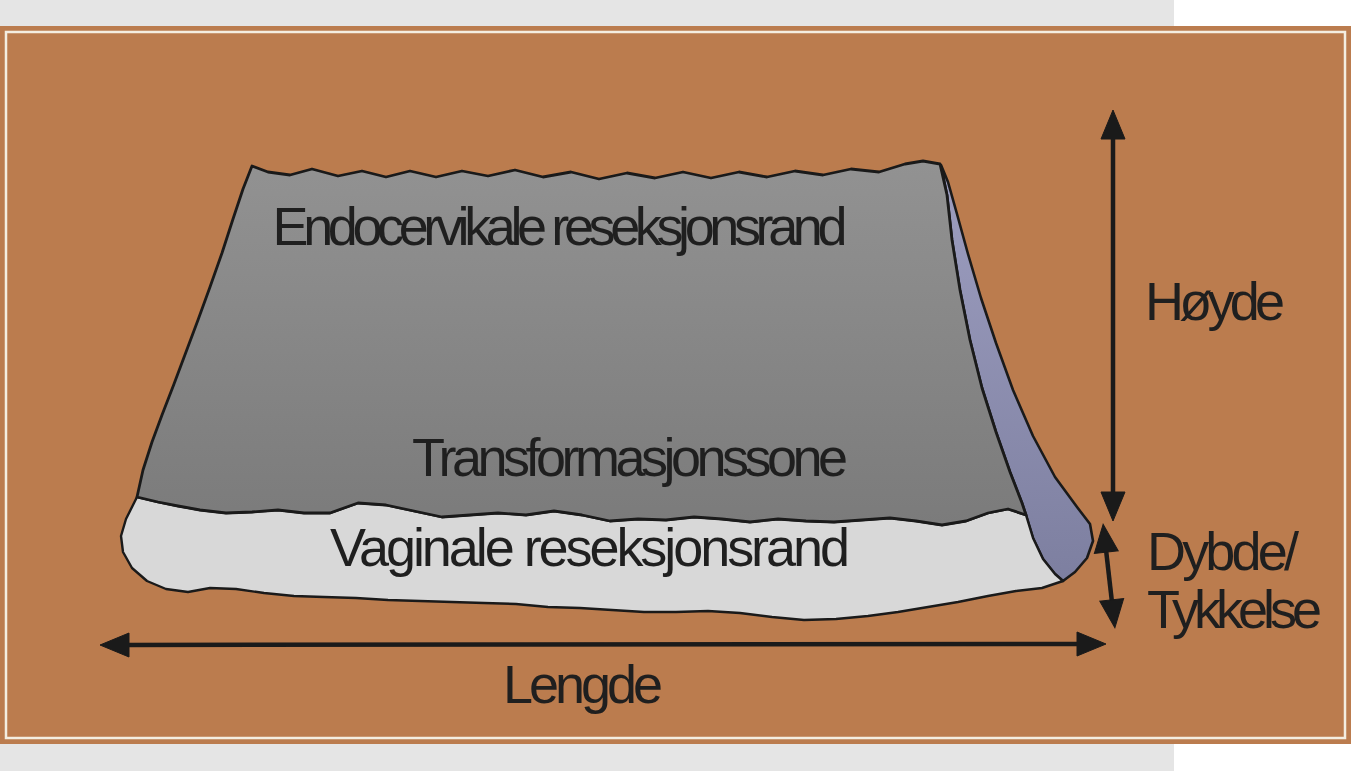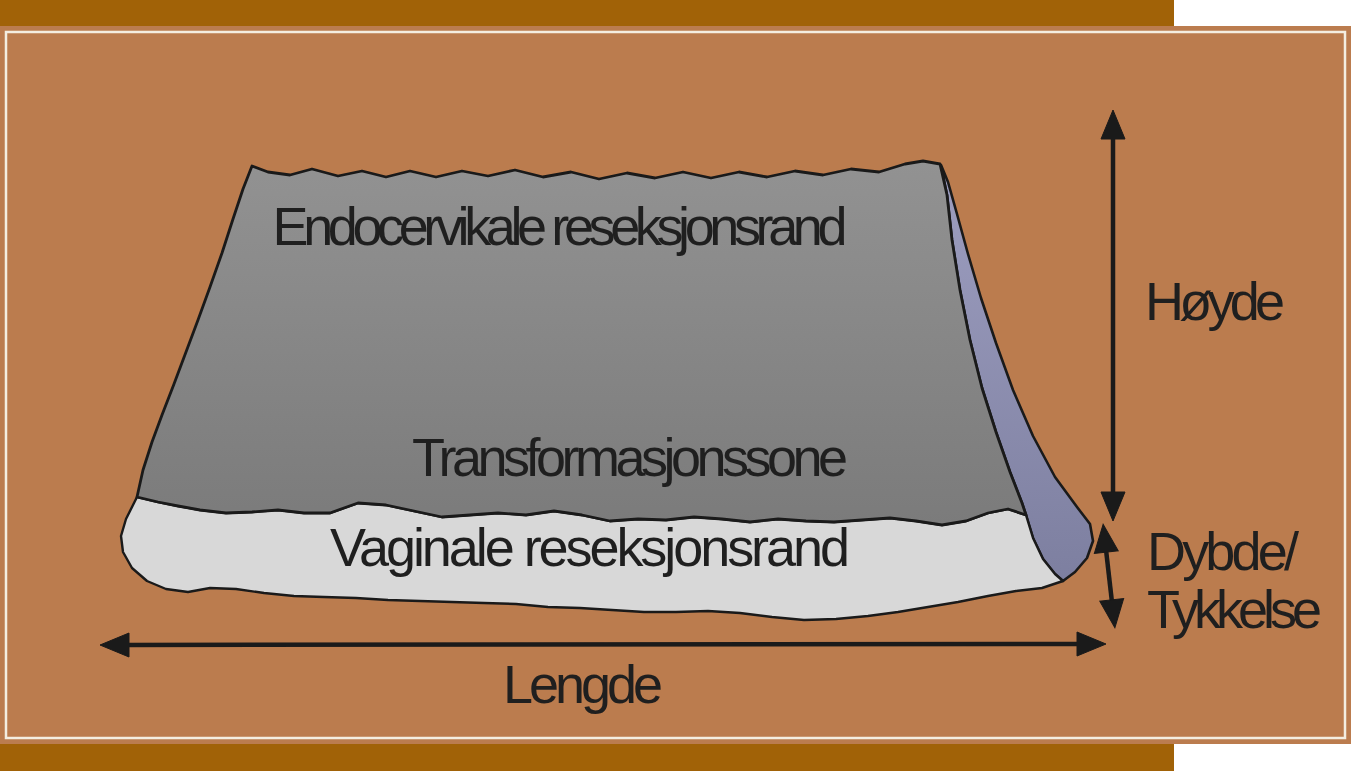--- a/index.html
+++ b/index.html
@@ -7,21 +7,21 @@
     padding: 0;
     background: #ffffff;
     width: 1354px;
     height: 771px;
     overflow: hidden;
   }
   .stage {
     position: relative;
     width: 1174px;
     height: 771px;
-    background: #a16207;
+    background: #e5e5e5;
   }
   svg { display: block; }
   text {
     font-family: "Liberation Sans", "DejaVu Sans", sans-serif;
     font-size: 54px;
     font-weight: 400;
   }
   .shape-stroke {
     stroke-linejoin: round;
     stroke-linecap: round;

